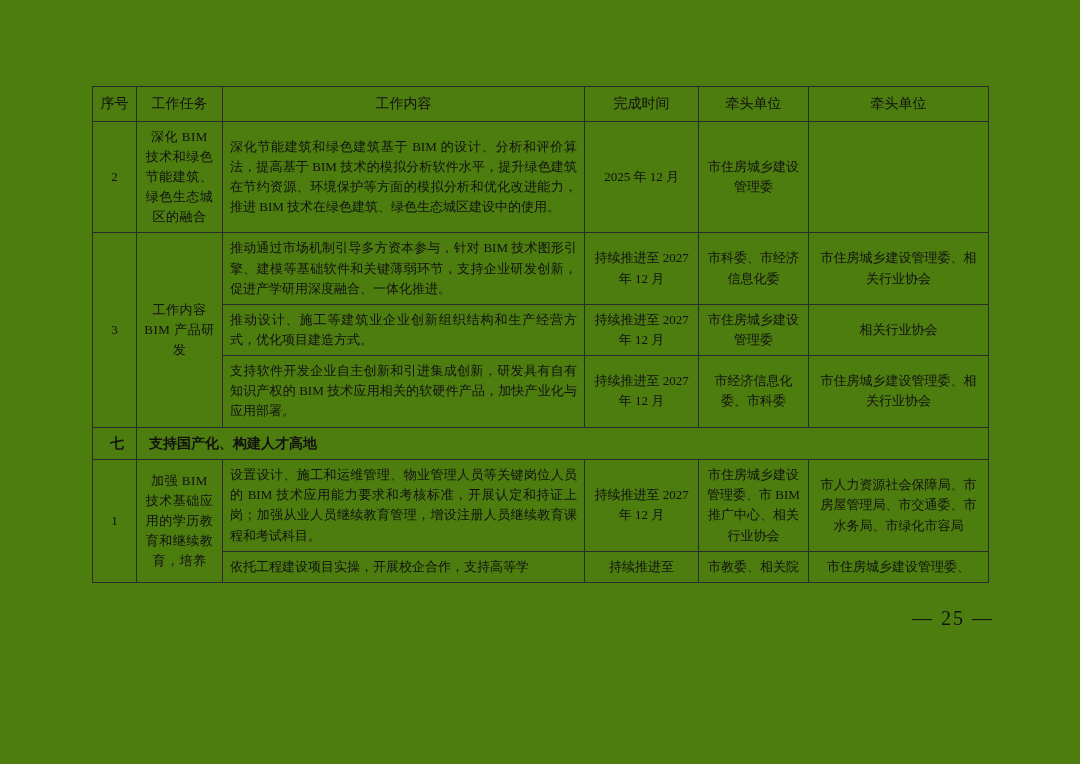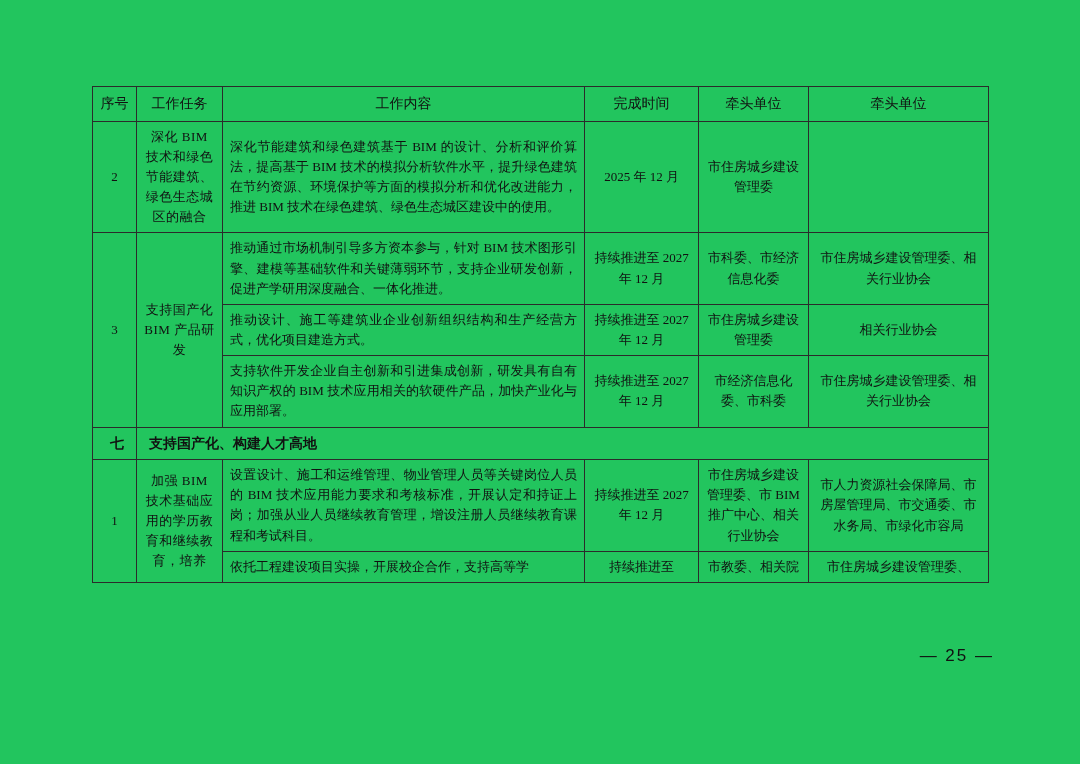--- a/index.html
+++ b/index.html
@@ -13,21 +13,21 @@
     font-family: "Liberation Serif", "DejaVu Serif", serif;
     color: #111111;
     position: relative;
     overflow: hidden;
   }
   .page {
     position: absolute;
     left: 0; top: 0;
     width: 1080px;
     height: 764px;
-    background: #22c55e;
+    background: #4d7c0f;
   }
   .doc-table {
     position: absolute;
     left: 92px;
     top: 86px;
     width: 896px;
     border-collapse: collapse;
     table-layout: fixed;
   }
   .doc-table td, .doc-table th {
@@ -63,25 +63,25 @@
     text-align: left;
     font-weight: bold;
     padding-left: 12px;
     font-size: 14px;
   }
   .section-row .c-seq { text-align: center; }
   .blank { }
   .pagenum {
     position: absolute;
     right: 86px;
-    top: 646px;
-    font-size: 17px;
+    top: 607px;
+    font-size: 20px;
     letter-spacing: 2px;
     color: #111;
-    font-family: Liberation Sans, sans-serif;
+    font-family: Liberation Serif, serif;
   }
 </style>
 </head>
 <body>
 
 <div class="page">
 
   <table class="doc-table">
     <colgroup>
       <col class="c-seq">
@@ -105,21 +105,21 @@
         <td class="c-seq">2</td>
         <td class="c-task c-task-v">深化 BIM 技术和绿色节能建筑、绿色生态城区的融合</td>
         <td class="c-content">深化节能建筑和绿色建筑基于 BIM 的设计、分析和评价算法，提高基于 BIM 技术的模拟分析软件水平，提升绿色建筑在节约资源、环境保护等方面的模拟分析和优化改进能力，推进 BIM 技术在绿色建筑、绿色生态城区建设中的使用。</td>
         <td class="c-time">2025 年 12 月</td>
         <td class="c-lead">市住房城乡建设管理委</td>
         <td class="c-coop blank"></td>
       </tr>
 
       <tr>
         <td class="c-seq" rowspan="3">3</td>
-        <td class="c-task c-task-v" rowspan="3">支持国产化 BIM 产品研发</td>
+        <td class="c-task c-task-v" rowspan="3">工作内容 BIM 产品研发</td>
         <td class="c-content">推动通过市场机制引导多方资本参与，针对 BIM 技术图形引擎、建模等基础软件和关键薄弱环节，支持企业研发创新，促进产学研用深度融合、一体化推进。</td>
         <td class="c-time">持续推进至 2027 年 12 月</td>
         <td class="c-lead">市科委、市经济信息化委</td>
         <td class="c-coop">市住房城乡建设管理委、相关行业协会</td>
       </tr>
       <tr>
         <td class="c-content">推动设计、施工等建筑业企业创新组织结构和生产经营方式，优化项目建造方式。</td>
         <td class="c-time">持续推进至 2027 年 12 月</td>
         <td class="c-lead">市住房城乡建设管理委</td>
         <td class="c-coop">相关行业协会</td>

